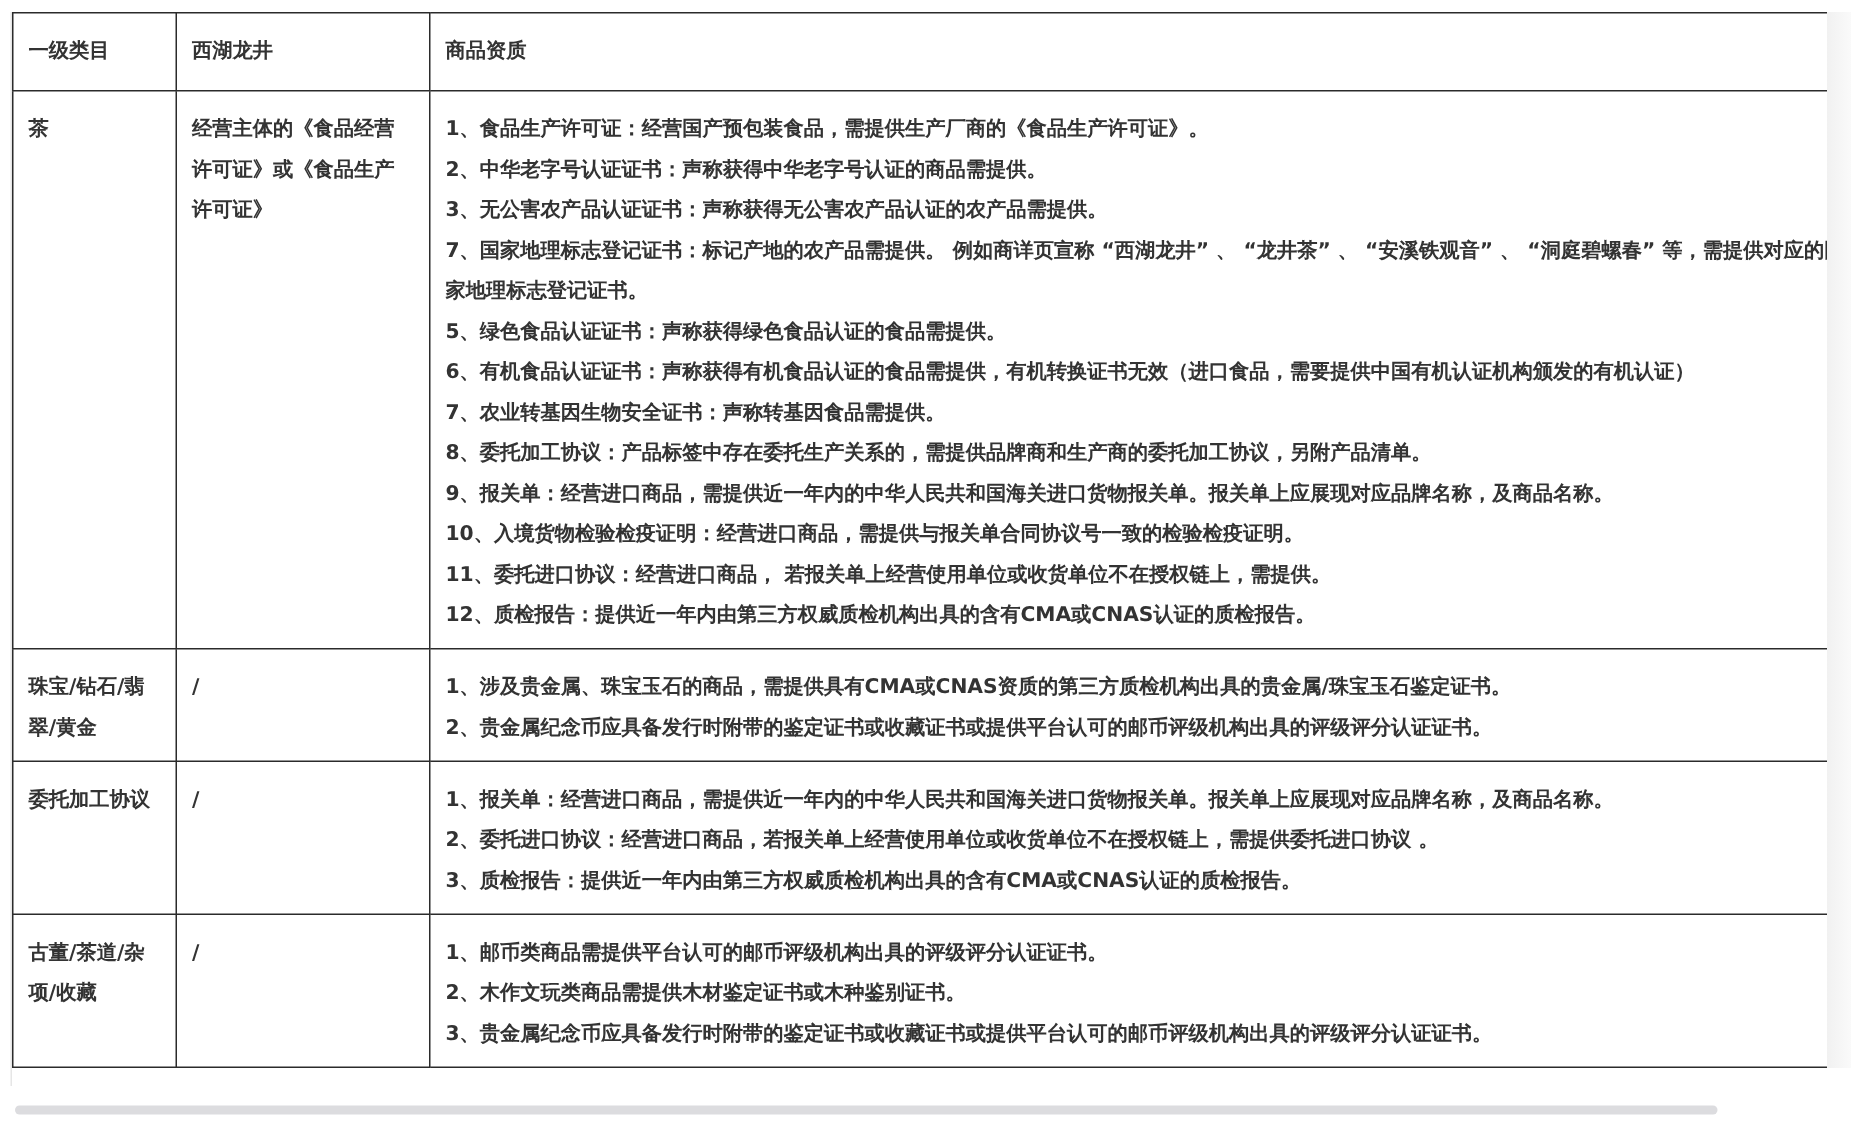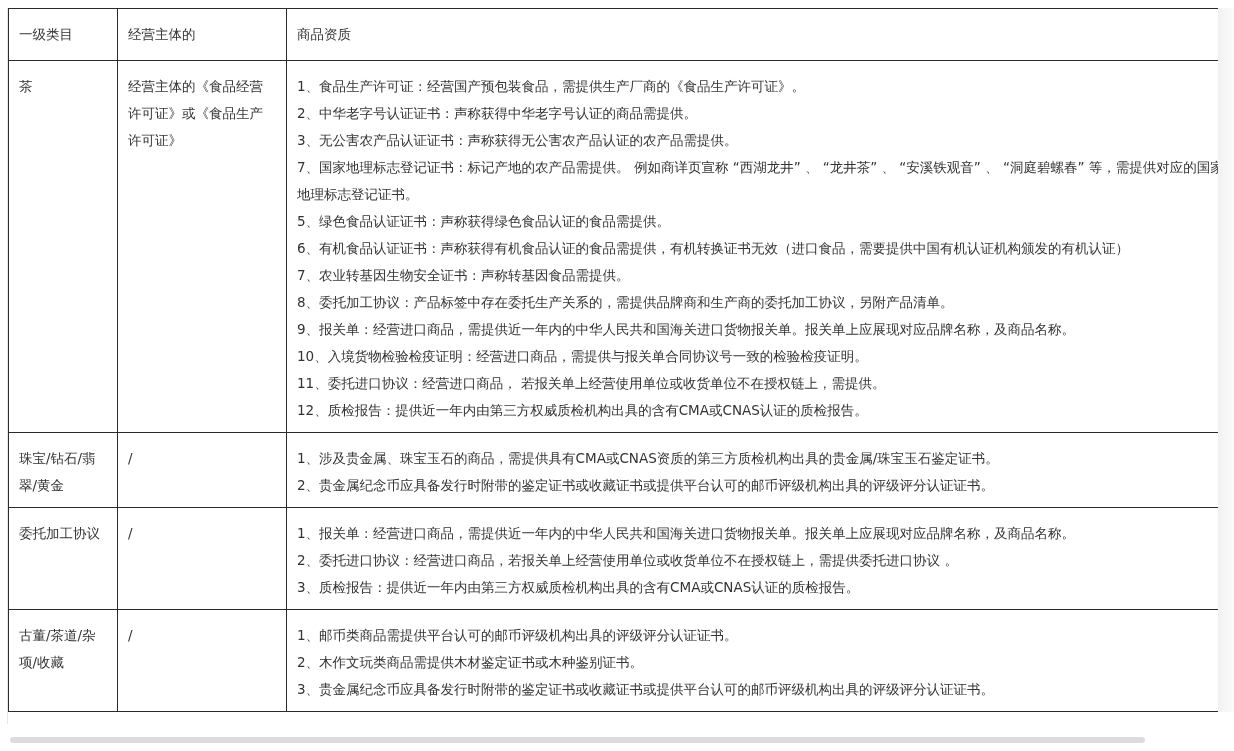--- a/index.html
+++ b/index.html
@@ -17,21 +17,21 @@
       border-collapse: collapse;
       table-layout: fixed;
       width: 1260px;
       font-size: 13.5px;
       line-height: 27px;
     }
     table.qual-table td, table.qual-table th {
       border: 1px solid #2b2b2b;
       vertical-align: top;
       text-align: left;
-      font-weight: normal;
+      font-weight: bold;
       padding: 0 10px;
       color: #333333;
     }
     th.col1, td.col1 { width: 88px; }
     th.col2, td.col2 { width: 148px; }
     th.col3, td.col3 { width: 1000px; }
     tr.head-row th { height: 51px; vertical-align: middle; padding-top: 0; }
     tr.body-row td { padding-top: 12px; padding-bottom: 8px; }
     .cat-text { display: block; }
     .req-item { display: block; white-space: normal; }
@@ -48,21 +48,21 @@
     }
   </style>
 </head>
 <body>
 
 <div class="scroll-area">
   <table class="qual-table">
     <tbody>
         <tr class="head-row">
       <th class="col1">一级类目</th>
-      <th class="col2">经营主体的</th>
+      <th class="col2">西湖龙井</th>
       <th class="col3">商品资质</th>
     </tr>
 
     <tr class="body-row">
       <td class="col1">
         <span class="cat-text">茶</span>
       </td>
       <td class="col2">
         <span>经营主体的《食品经营许可证》或《食品生产许可证》</span>
       </td>

